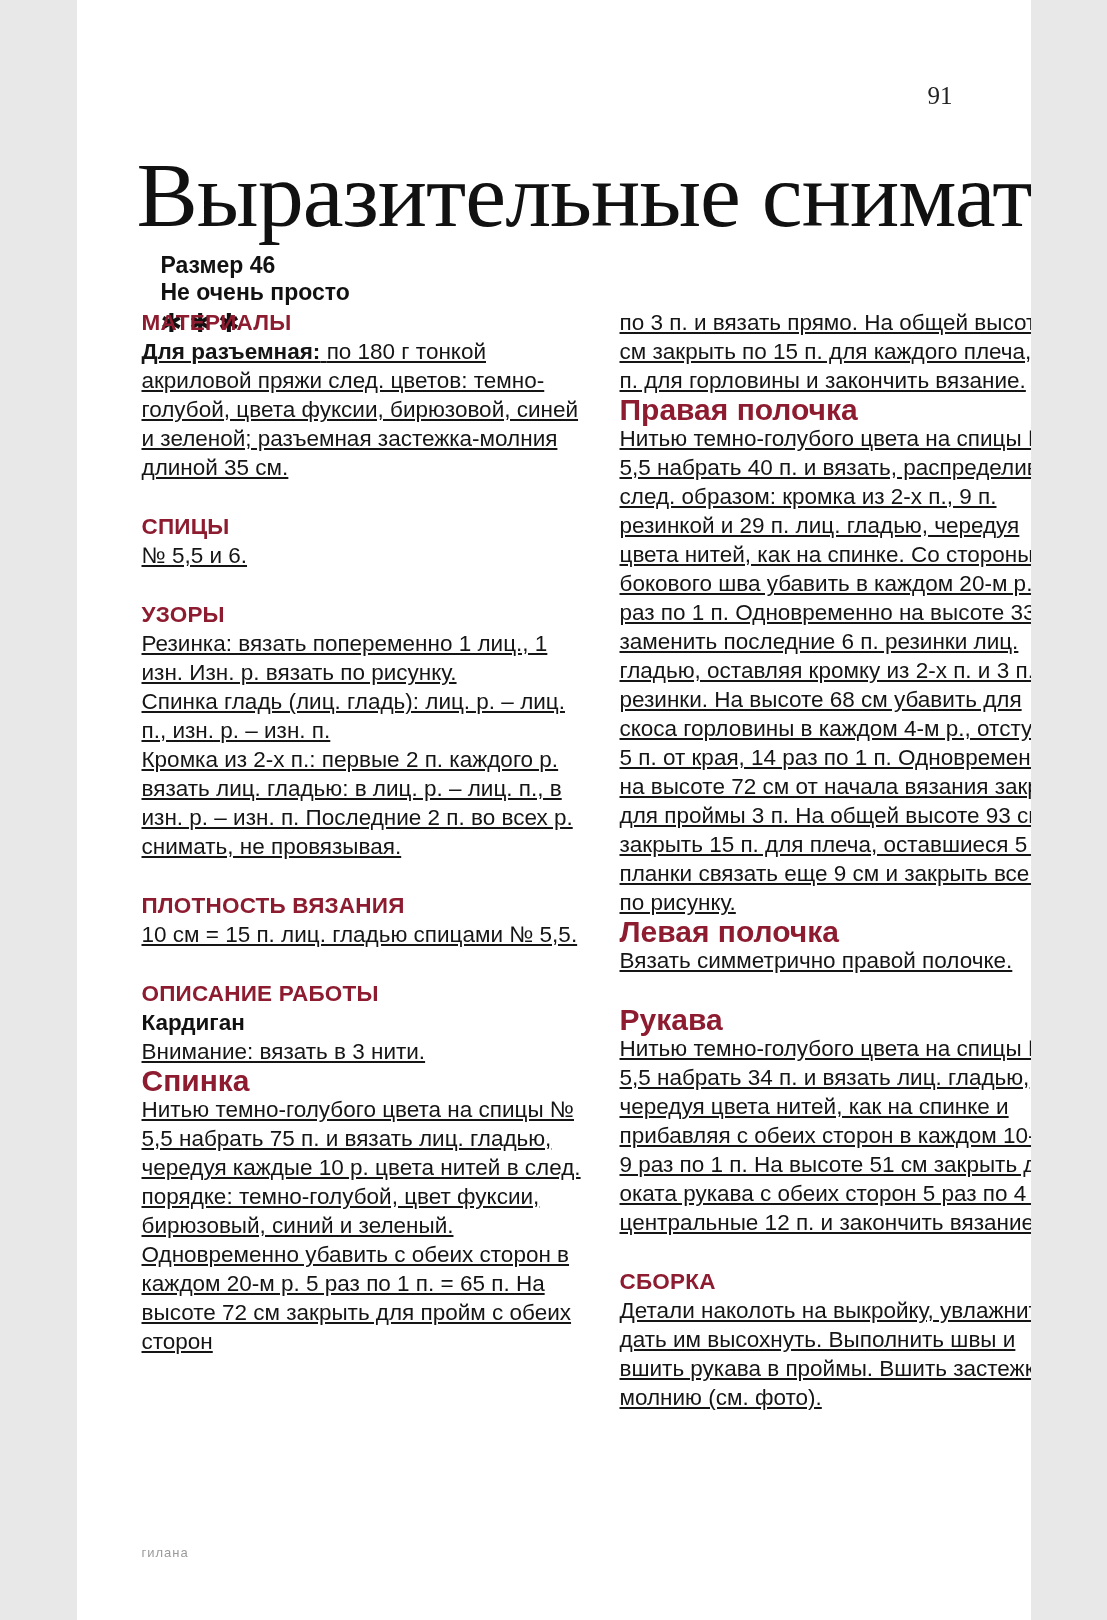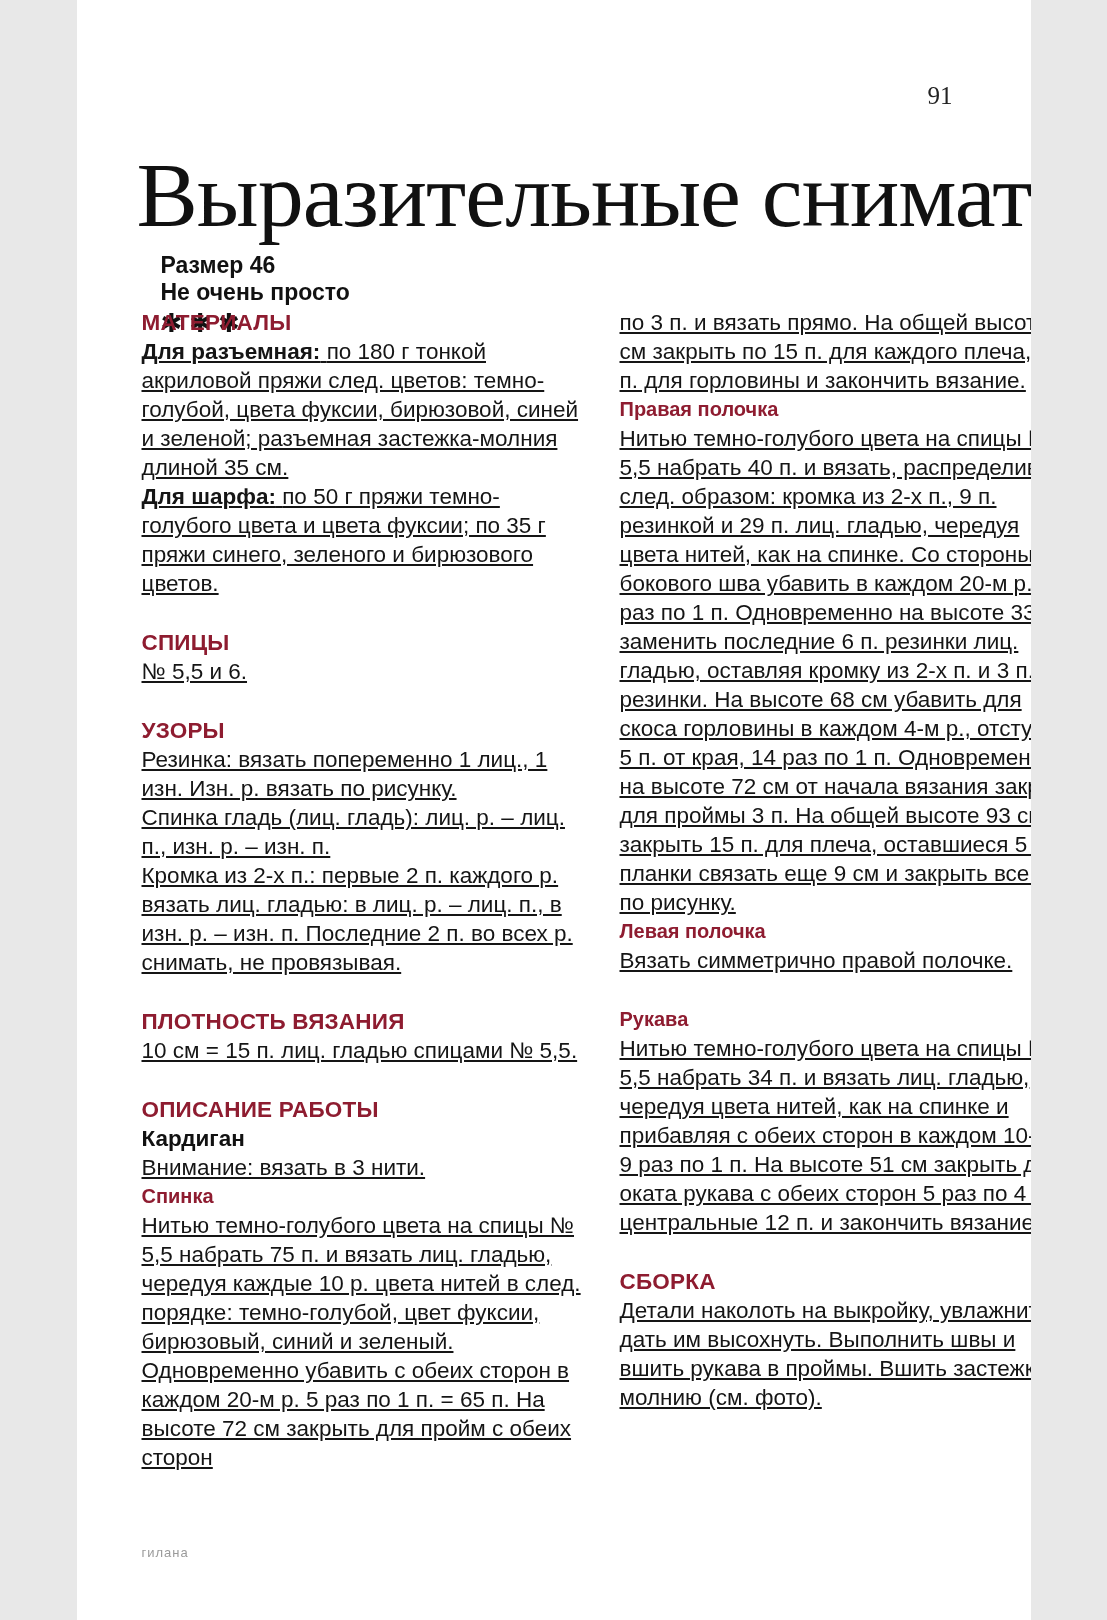--- a/index.html
+++ b/index.html
@@ -72,21 +72,21 @@
   .sec-heading {
     color: #8e1c30;
     font-weight: bold;
     font-size: 22.5px;
     line-height: 29px;
     letter-spacing: 0.2px;
   }
   .sub-heading-red {
     color: #8e1c30;
     font-weight: bold;
-    font-size: 20px;
+    font-size: 30px;
     line-height: 29px;
   }
   .sub-heading-black {
     color: #111;
     font-weight: bold;
     font-size: 22.5px;
     line-height: 29px;
   }
   .inline-label { font-weight: bold; }
   .gap-top { margin-top: 30px; }
@@ -117,24 +117,20 @@
 
   <div class="columns">
 
     <div class="col-left">
 
       <div class="section first">
         <div class="sec-heading">МАТЕРИАЛЫ</div>
         <div class="para">
           <span class="inline-label">Для разъемная:</span>
           <span>по 180 г тонкой акриловой пряжи след. цветов: темно-голубой, цвета фуксии, бирюзовой, синей и зеленой; разъемная застежка-молния длиной 35 см.</span>
-        </div>
-        <div class="para">
-          <span class="inline-label">Для шарфа:</span>
-          <span>по 50 г пряжи темно-голубого цвета и цвета фуксии; по 35 г пряжи синего, зеленого и бирюзового цветов.</span>
         </div>
       </div>
 
       <div class="section">
         <div class="sec-heading">СПИЦЫ</div>
         <div class="para">№ 5,5 и 6.</div>
       </div>
 
       <div class="section">
         <div class="sec-heading">УЗОРЫ</div>

